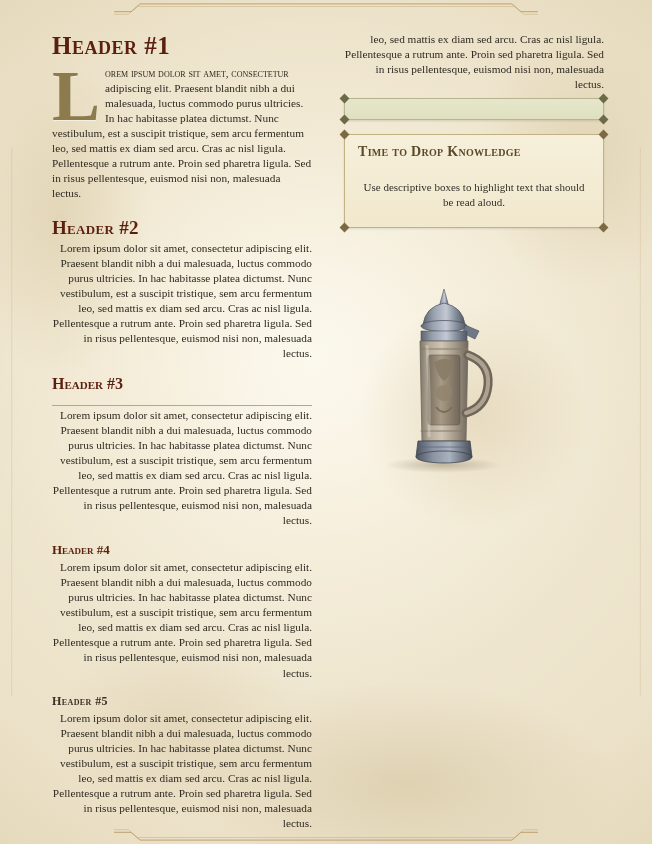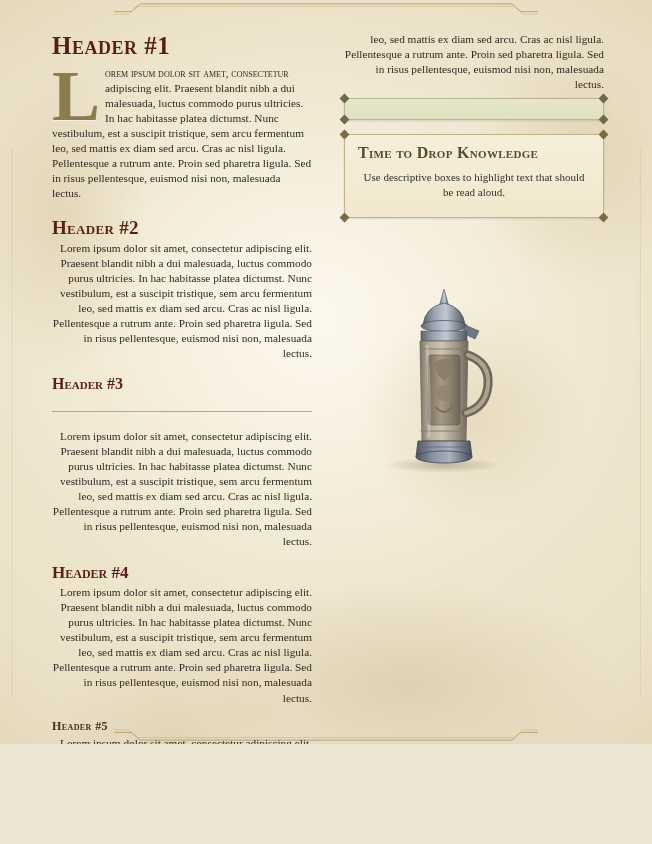--- a/index.html
+++ b/index.html
@@ -10,21 +10,21 @@
     width: 652px;
     height: 844px;
     overflow: hidden;
     font-family: "Liberation Serif", serif;
     background: #ece5d2;
   }
 
   #page {
     position: relative;
     width: 652px;
-    height: 744px;
+    height: 844px;
     background:
       radial-gradient(ellipse 70% 55% at 48% 42%, rgba(255,253,245,0.75) 0%, rgba(255,250,235,0.25) 45%, rgba(220,205,170,0.0) 75%),
       radial-gradient(ellipse 120% 90% at 50% 50%, #f3ecd9 0%, #ece2c9 55%, #ddd0ad 85%, #cfc09a 100%);
     box-sizing: border-box;
     overflow: hidden;
   }
 
   
   .blotch {
     position: absolute;
@@ -92,29 +92,29 @@
     color: #5a1f0e;
     font-size: 19px;
     margin: 16px 0 2px 0;
     letter-spacing: 0.3px;
   }
   h3.h3 {
     font-variant: small-caps;
     font-weight: bold;
     color: #5a1f0e;
     font-size: 16px;
-    margin: 14px 0 17px 0;
+    margin: 14px 0 2px 0;
     border-bottom: 1px solid #b9a87f;
-    padding-bottom: 18px;
+    padding-bottom: 12px;
   }
   h4.h4 {
     font-variant: small-caps;
     font-weight: bold;
     color: #5a1f0e;
-    font-size: 17px;
+    font-size: 13px;
     margin: 14px 0 2px 0;
   }
   h5.h5 {
     font-variant: small-caps;
     font-weight: bold;
     color: #3b3226;
     font-size: 12px;
     margin: 13px 0 2px 0;
     letter-spacing: 0.4px;
   }
@@ -219,22 +219,22 @@
     transform: rotate(45deg);
   }
   .c-tl { left: -4px; top: -4px; }
   .c-tr { right: -4px; top: -4px; }
   .c-bl { left: -4px; bottom: -4px; }
   .c-br { right: -4px; bottom: -4px; }
   .desc-title {
     font-variant: small-caps;
     font-weight: bold;
     color: #5a4a2b;
-    font-size: 16px;
-    margin: 0 0 8px 0;
+    font-size: 14px;
+    margin: 0 0 20px 0;
     letter-spacing: 0.3px;
   }
   .desc-text {
     font-size: 11px;
     color: #33302a;
     margin: 0 0 6px 0;
     line-height: 1.35;
     text-align: center;
   }
   .desc-text.indent { text-indent: 14px; margin-bottom: 0; }

